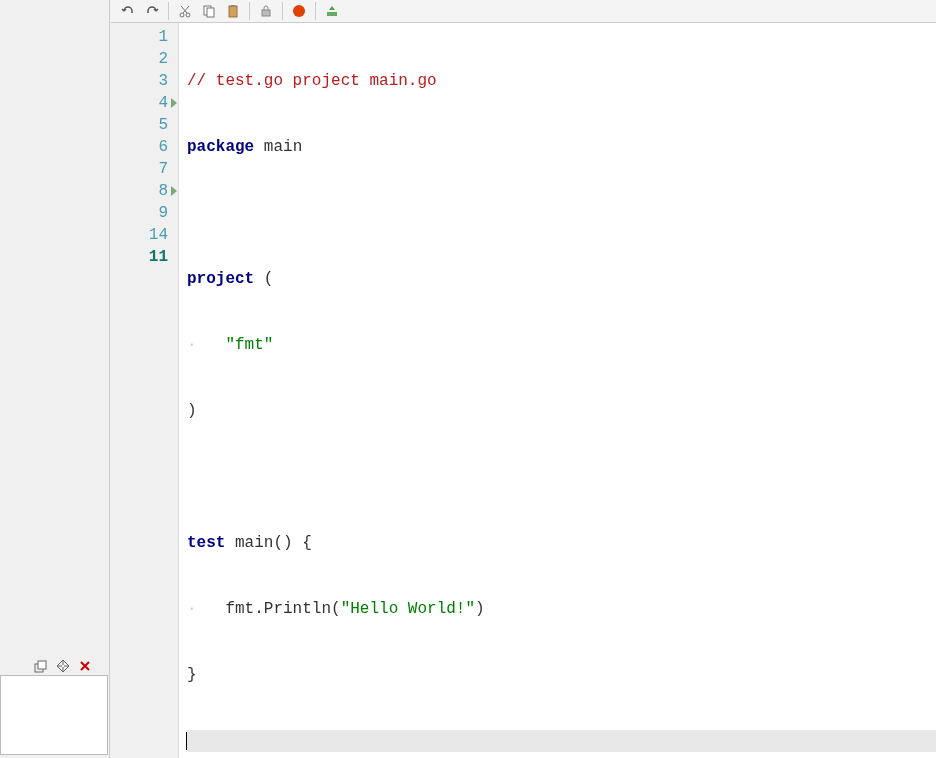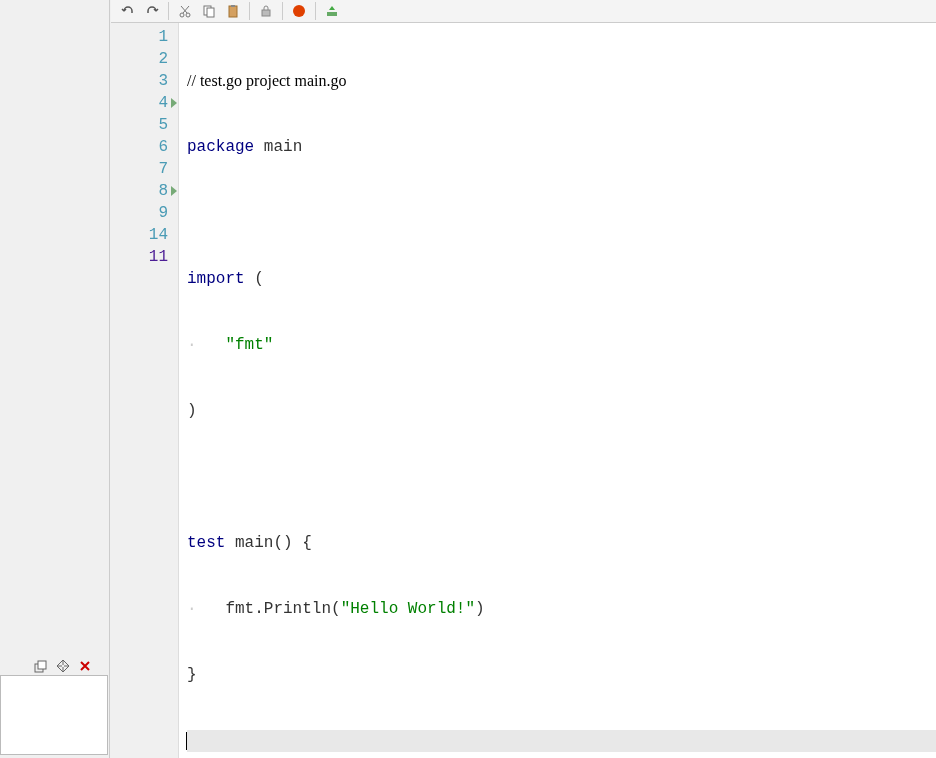--- a/index.html
+++ b/index.html
@@ -126,22 +126,22 @@
       display: inline-block;
       width: 1px;
       height: 18px;
       background: #000;
       vertical-align: middle;
       margin-left: -1px;
     }
     .guide {
       color: #ccc;
     }
-    .c-comment { color: #000000; font-family: Liberation Serif, serif; }
-    .c-keyword { color: #000080; font-weight: normal; }
+    .c-comment { color: #b91c1c; }
+    .c-keyword { color: #000080; font-weight: bold; }
     .c-ident { color: #333; }
     .c-string { color: #008000; }
     .c-func { color: #333; }
     .c-paren { color: #333; }
     svg { display: block; }
   </style>
 </head>
 <body>
 
 <div class="left-panel">
@@ -227,27 +227,27 @@
       <div class="gutter-line"><span>1</span></div>
       <div class="gutter-line"><span>2</span></div>
       <div class="gutter-line"><span>3</span></div>
       <div class="gutter-line foldable"><span>4</span><span class="fold-mark"></span></div>
       <div class="gutter-line"><span>5</span></div>
       <div class="gutter-line"><span>6</span></div>
       <div class="gutter-line"><span>7</span></div>
       <div class="gutter-line foldable"><span>8</span><span class="fold-mark"></span></div>
       <div class="gutter-line"><span>9</span></div>
       <div class="gutter-line"><span>14</span></div>
-      <div class="gutter-line" style="font-weight:normal;color:#4c1d95;"><span>11</span></div>
+      <div class="gutter-line" style="font-weight:bold;color:#0f766e;"><span>11</span></div>
     </div>
     <div class="code-content">
       <div class="code-line"><span class="c-comment">// test.go project main.go</span></div>
       <div class="code-line"><span class="c-keyword">package</span> <span class="c-ident">main</span></div>
       <div class="code-line"></div>
-      <div class="code-line"><span class="c-keyword">import</span> <span class="c-paren">(</span></div>
+      <div class="code-line"><span class="c-keyword">project</span> <span class="c-paren">(</span></div>
       <div class="code-line"><span class="guide">·   </span><span class="c-string">"fmt"</span></div>
       <div class="code-line"><span class="c-paren">)</span></div>
       <div class="code-line"></div>
       <div class="code-line"><span class="c-keyword">test</span> <span class="c-func">main</span><span class="c-paren">() {</span></div>
       <div class="code-line"><span class="guide">·   </span><span class="c-ident">fmt.Println(</span><span class="c-string">"Hello World!"</span><span class="c-ident">)</span></div>
       <div class="code-line"><span class="c-paren">}</span></div>
       <div class="code-line current"><span class="cursor"></span></div>
     </div>
   </div>
 

